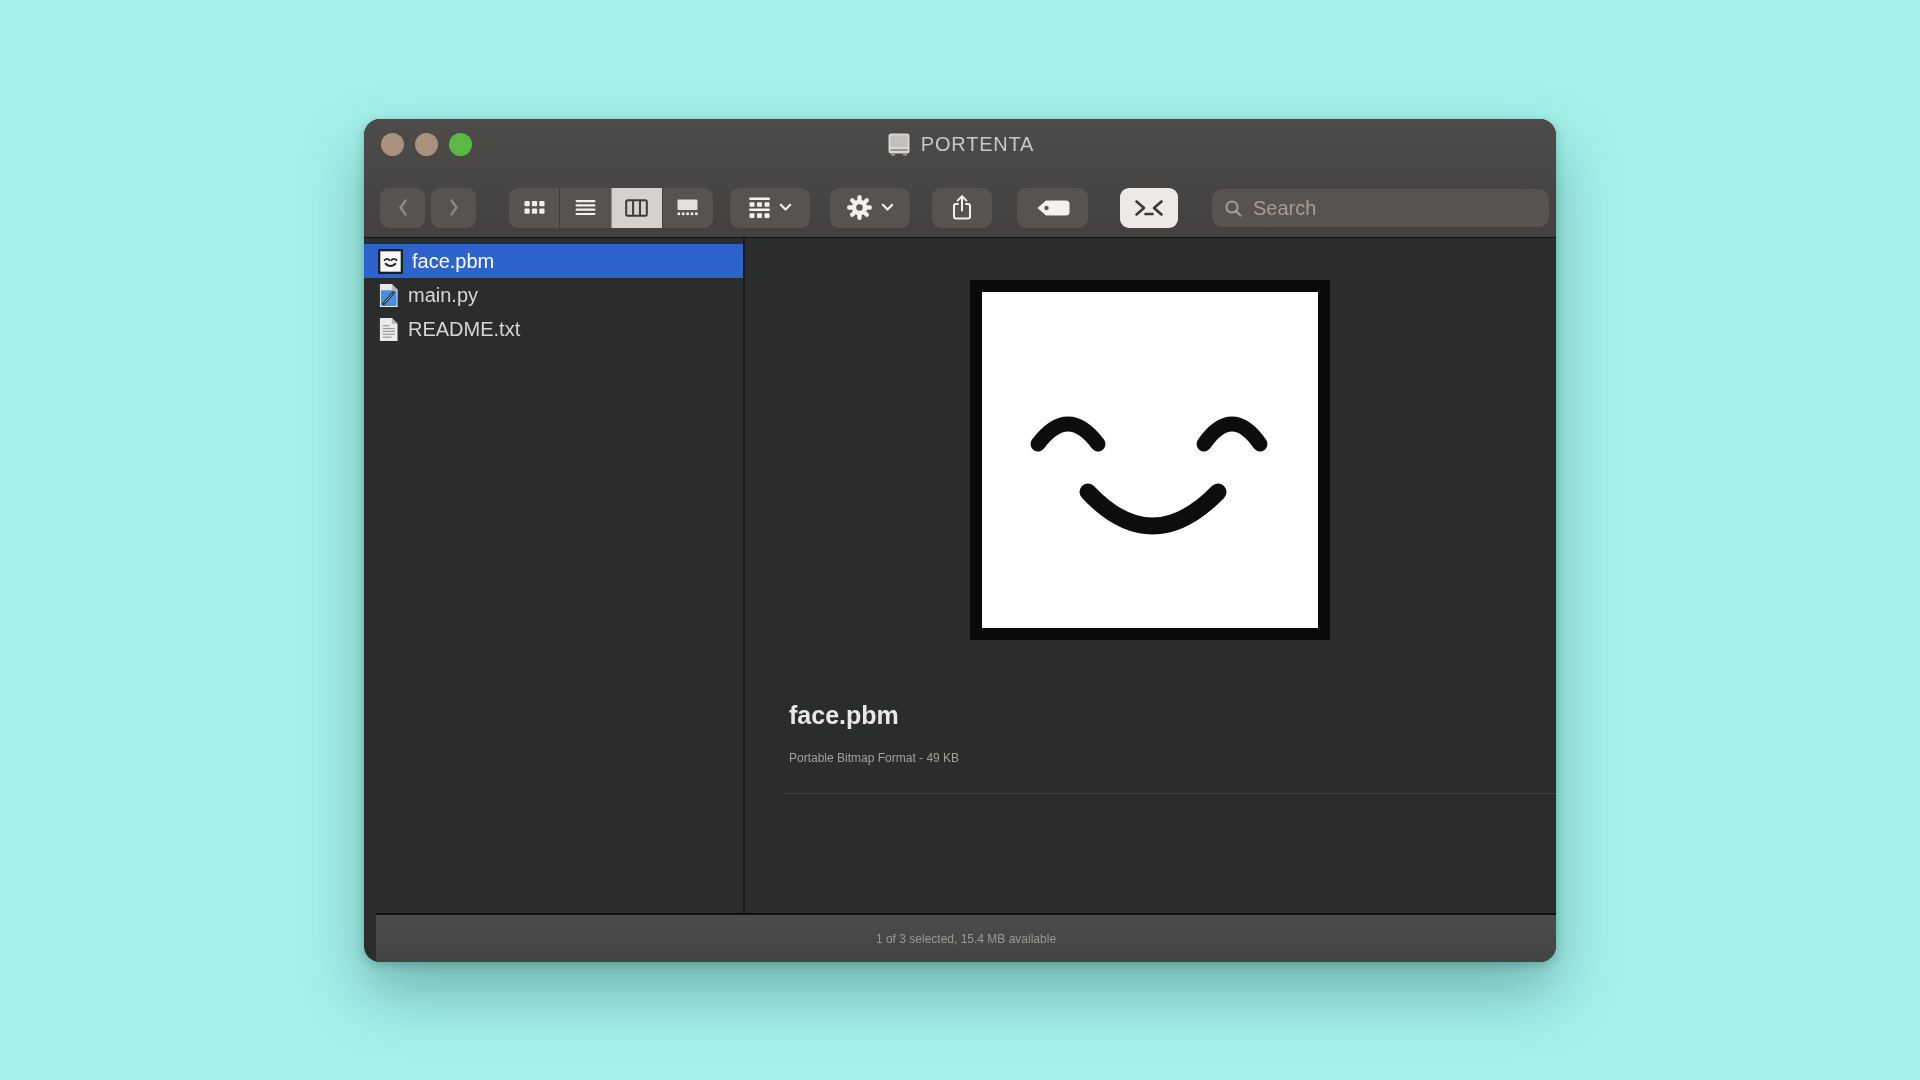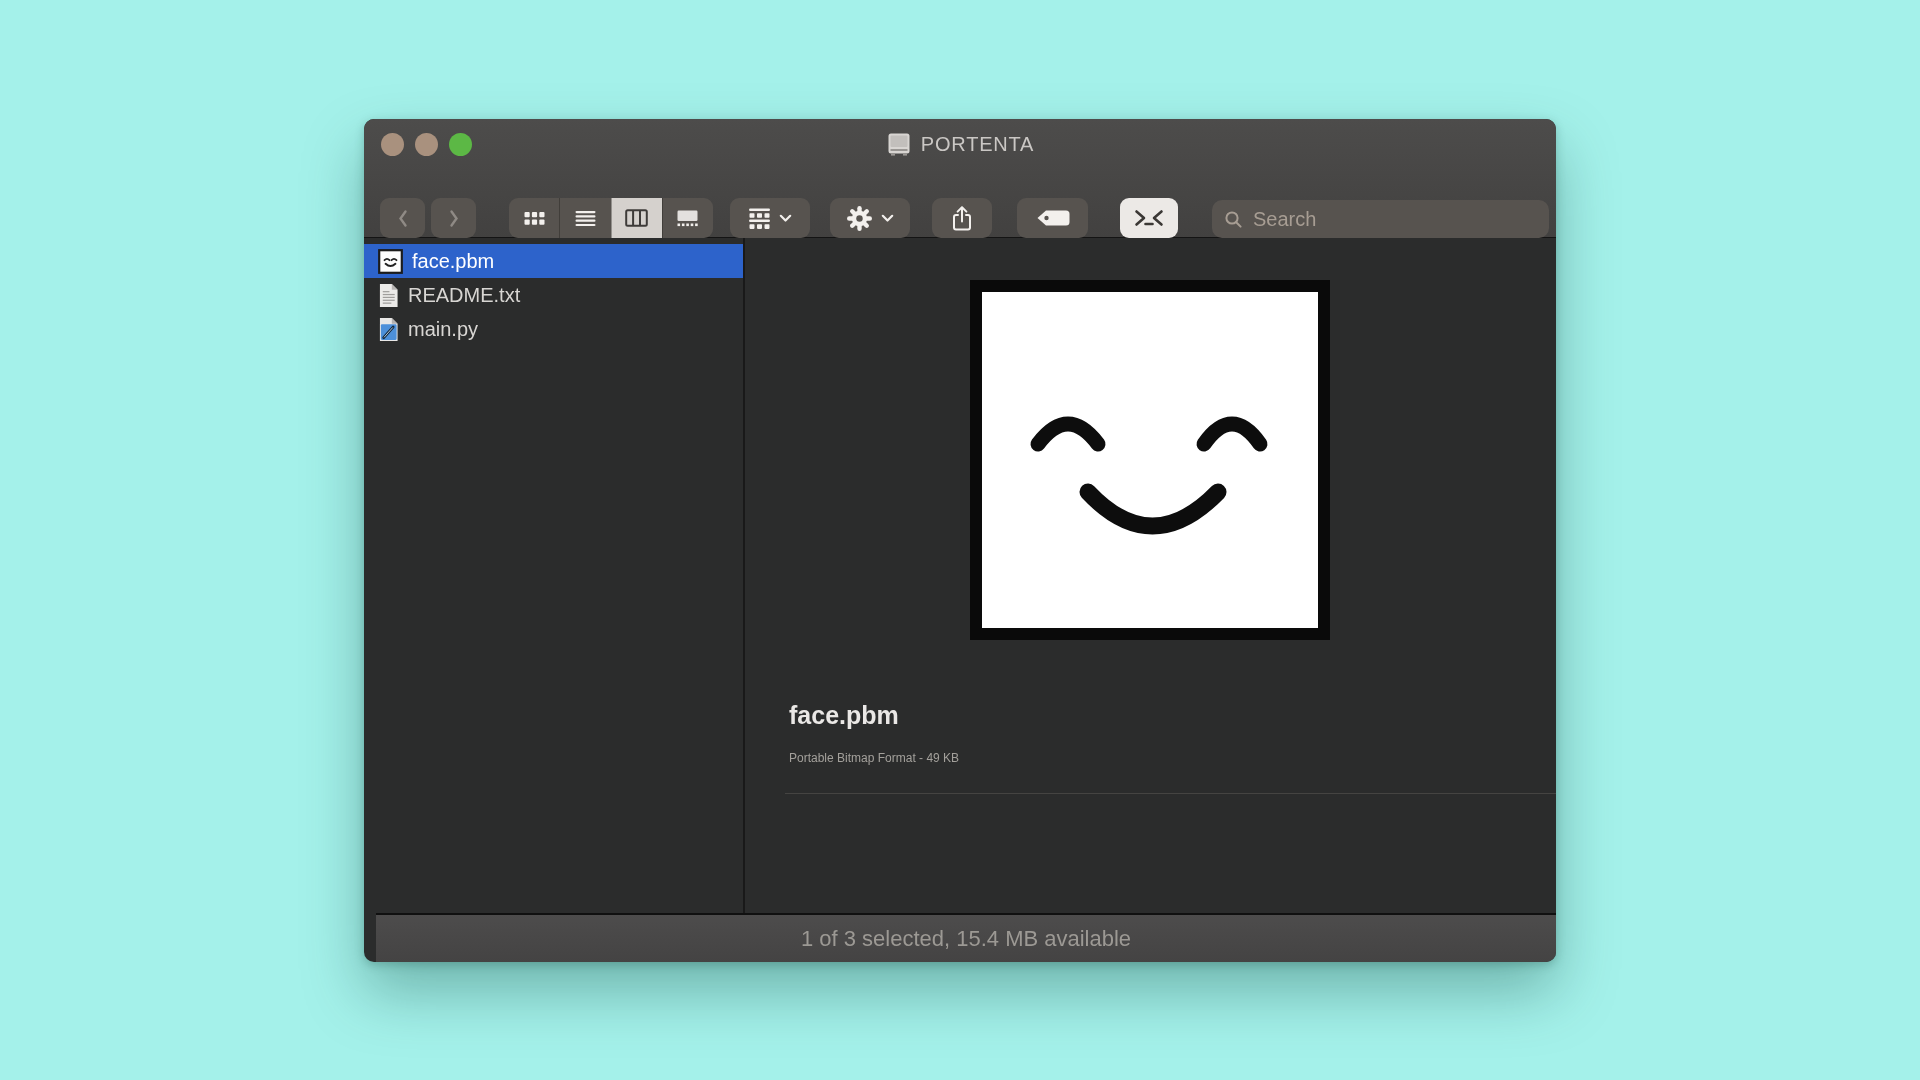--- a/index.html
+++ b/index.html
@@ -4,21 +4,21 @@
 <style>
   html,body{margin:0;padding:0;}
   body{
     width:1920px;height:1080px;overflow:hidden;
     background:#a4f1ea;
     font-family:"Liberation Sans","DejaVu Sans",sans-serif;
     -webkit-font-smoothing:antialiased;
   }
   .window{
     position:absolute;left:364px;top:119px;width:1192px;height:843px;
-    border-radius:10px;overflow:hidden;background:#2b2c2c;
+    border-radius:16px;overflow:hidden;background:#2b2c2c;
     box-shadow:0 30px 60px rgba(15,70,60,.35),0 3px 10px rgba(15,70,60,.25);
   }
   
   .chrome{
     position:absolute;left:0;top:0;right:0;height:119px;box-sizing:border-box;
     background:linear-gradient(#4d4c4b,#424140);
     border-bottom:1px solid #141414;
   }
   .titlebar{position:absolute;left:0;top:0;right:0;height:50px;}
   .traffic{position:absolute;left:17px;top:14px;display:flex;gap:11px;}
@@ -26,21 +26,21 @@
   .light.close{background:#a9917e;}
   .light.minimize{background:#a9917e;}
   .light.zoom{background:#5cb845;}
   .title-wrap{
     position:absolute;left:0;right:0;top:0;height:50px;
     display:flex;align-items:center;justify-content:center;gap:9px;
     color:#cac7c4;font-size:20px;letter-spacing:.8px;
   }
   .toolbar{
     position:absolute;left:0;top:50px;right:0;height:69px;box-sizing:border-box;
-    display:flex;align-items:flex-end;padding:8px 0 0 16px;
+    display:flex;align-items:center;padding:8px 0 0 16px;
   }
   .tbtn{
     height:40px;border-radius:9px;background:#57534f;
     display:flex;align-items:center;justify-content:center;flex:none;
   }
   .nav{width:45px;}
   .nav.fwd{margin-left:6px;}
   .segmented{
     width:204px;height:40px;margin-left:33px;border-radius:9px;overflow:hidden;
     background:#57534f;display:flex;flex:none;
@@ -90,21 +90,21 @@
   .paction{
     width:112px;display:flex;flex-direction:column;align-items:center;
     color:#a59c94;font-size:20px;cursor:default;
   }
   .paction .aicon{height:36px;display:flex;align-items:flex-end;justify-content:center;margin-bottom:12px;}
   
   .statusbar{
     position:absolute;left:12px;right:0;bottom:0;height:49px;box-sizing:border-box;
     border-top:2px solid #101010;background:linear-gradient(#4d4c4c,#444343);
     display:flex;align-items:center;justify-content:center;
-    color:#9c9994;font-size:22px;
+    color:#9c9994;font-size:12px;
   }
   svg{display:block;}
 </style>
 </head>
 <body>
 
 <div class="window">
 
   <div class="chrome">
     <div class="titlebar">
@@ -274,49 +274,49 @@
     <div class="file-row selected">
       <span class="ficon">
         <svg width="25" height="25" viewBox="0 0 25 25">
           <rect x="1.2" y="1.2" width="22.6" height="22.6" fill="#fdfdfd" stroke="#1c1c1c" stroke-width="2.2"></rect>
           <path d="M6.5 11.2 Q9 8.6 11.5 11.2" stroke="#222" stroke-width="1.8" fill="none" stroke-linecap="round"></path>
           <path d="M13.5 11.2 Q16 8.6 18.5 11.2" stroke="#222" stroke-width="1.8" fill="none" stroke-linecap="round"></path>
           <path d="M7.6 14.8 Q12.5 19.2 17.4 14.8" stroke="#222" stroke-width="2" fill="none" stroke-linecap="round"></path>
         </svg>
       </span>
       <span>face.pbm</span>
+    </div>
+    <div class="file-row">
+      <span class="ficon">
+        <svg width="21" height="25" viewBox="0 0 22 26">
+          <path d="M2 1 H14.5 L20.5 7 V25 H2 Z" fill="#e9e8e7"></path>
+          <path d="M14.5 1 L20.5 7 H14.5 Z" fill="#b3b1b0"></path>
+          <rect x="3" y="7.5" width="16.5" height="16.5" rx="1.2" fill="#4d90da"></rect>
+          <path d="M6 21.5 L15.8 10.5" stroke="#14293d" stroke-width="3" stroke-linecap="round"></path>
+          <path d="M6.6 20.9 L15.2 11.2" stroke="#cfe2f5" stroke-width="0.9" stroke-linecap="round"></path>
+        </svg>
+      </span>
+      <span>main.py</span>
     </div>
     <div class="file-row">
       <span class="ficon">
         <svg width="21" height="25" viewBox="0 0 22 26">
           <path d="M2 1 H14.5 L20.5 7 V25 H2 Z" fill="#ecebe9"></path>
           <path d="M14.5 1 L20.5 7 H14.5 Z" fill="#b7b5b3"></path>
           <g stroke="#a09e9c" stroke-width="1.3">
             <path d="M5 9 H12"></path>
               <path d="M5 12 H17.5"></path>
               <path d="M5 15 H17.5"></path>
               <path d="M5 18 H17.5"></path>
               <path d="M5 21 H14"></path>
           </g>
         </svg>
       </span>
       <span>README.txt</span>
     </div>
-    <div class="file-row">
-      <span class="ficon">
-        <svg width="21" height="25" viewBox="0 0 22 26">
-          <path d="M2 1 H14.5 L20.5 7 V25 H2 Z" fill="#e9e8e7"></path>
-          <path d="M14.5 1 L20.5 7 H14.5 Z" fill="#b3b1b0"></path>
-          <rect x="3" y="7.5" width="16.5" height="16.5" rx="1.2" fill="#4d90da"></rect>
-          <path d="M6 21.5 L15.8 10.5" stroke="#14293d" stroke-width="3" stroke-linecap="round"></path>
-          <path d="M6.6 20.9 L15.2 11.2" stroke="#cfe2f5" stroke-width="0.9" stroke-linecap="round"></path>
-        </svg>
-      </span>
-      <span>main.py</span>
-    </div>
   </div>
 
   <div class="preview-pane">
     <div class="preview-image">
       <svg width="336" height="336" viewBox="0 0 336 336">
         <path d="M56 152 Q86 112 116 152" stroke="#0d0d0d" stroke-width="15" fill="none" stroke-linecap="round"></path>
         <path d="M222 152 Q250 112 278 152" stroke="#0d0d0d" stroke-width="15" fill="none" stroke-linecap="round"></path>
         <path d="M106 200 Q170 268 236 200" stroke="#0d0d0d" stroke-width="17" fill="none" stroke-linecap="round"></path>
       </svg>
     </div>

